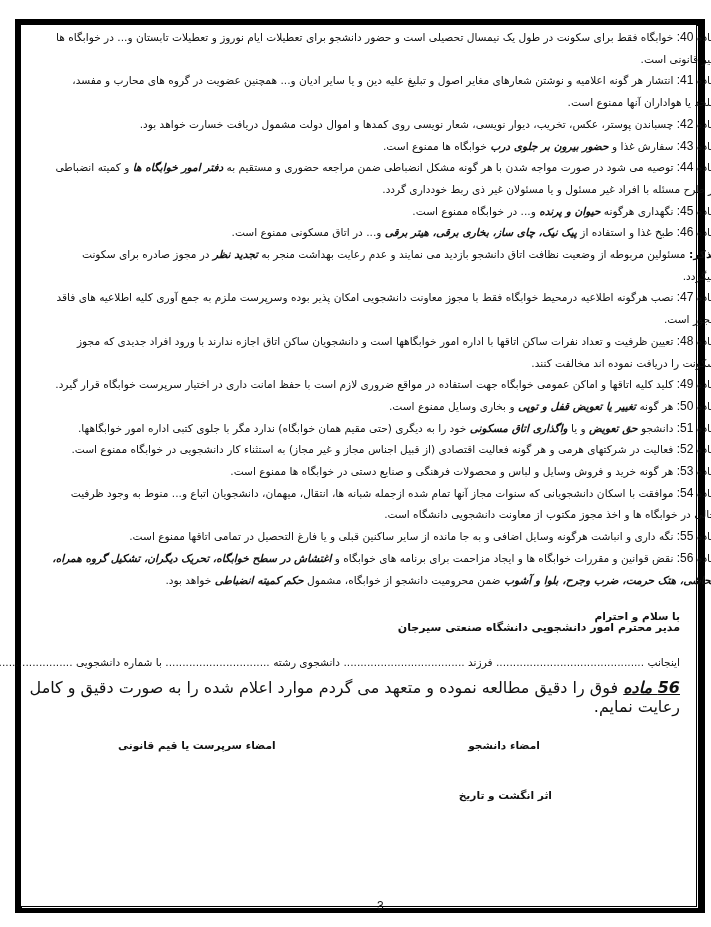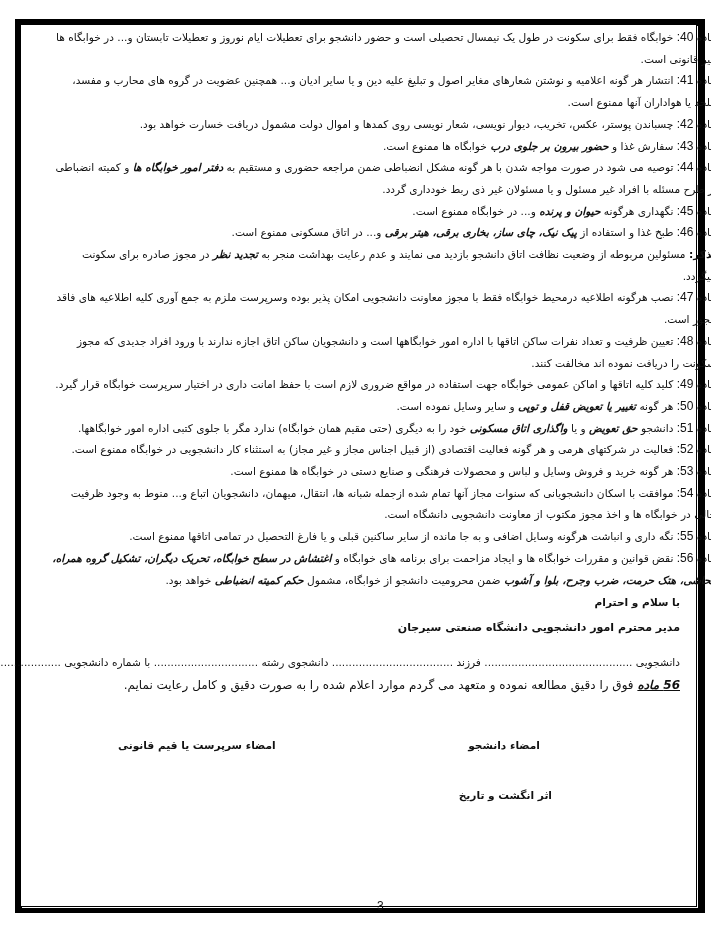--- a/index.html
+++ b/index.html
@@ -19,25 +19,25 @@
     position: absolute; left: 28px; top: 2px; width: 667px;
     direction: rtl; text-align: right; font-size: 10.6px; line-height: 21.7px;
   }
   .content p { margin: 0; }
   .num { font-family: "Liberation Sans", sans-serif; font-size: 12px; text-align: right; }
   .bi { font-weight: bold; font-style: italic; }
   .u { }
   .b { font-weight: bold; }
   .addressee { position: absolute; right: 16px; top: 596px; direction: rtl;
                font-weight: bold; font-size: 11px; }
-  .greeting { position: absolute; right: 16px; top: 571px; direction: rtl;
+  .greeting { position: absolute; right: 16px; top: 585px; direction: rtl;
               font-weight: bold; font-size: 10.6px; }
   .formline { position: absolute; left: 28px; right: 16px; top: 631px; direction: rtl;
               text-align: justify; text-align-last: justify; font-size: 10.6px; white-space: nowrap; }
-  .pledge { position: absolute; right: 16px; top: 653px; direction: rtl; font-size: 12px; }
+  .pledge { position: absolute; right: 16px; top: 653px; direction: rtl; font-size: 16px; }
   .pledge .lead { font-weight: bold; font-style: italic; text-decoration: underline; }
   .sig { position: absolute; direction: rtl; font-weight: bold; font-size: 10.6px; }
   .sig-student { right: 156px; top: 714px; }
   .sig-finger { right: 144px; top: 764px; }
   .sig-guardian { left: 97px; top: 714px; }
   .page-num { position: absolute; left: 356px; top: 874px; font-family: "Liberation Sans", sans-serif;
               font-size: 12px; }
   .dots { letter-spacing: -1px; }
 </style>
 </head>
@@ -50,34 +50,34 @@
       <p><span>ماده</span> <span class="num">41:</span><span>  انتشار هر گونه اعلامیه و نوشتن شعارهای مغایر اصول و تبلیغ علیه دین و یا سایر ادیان و... همچنین عضویت در گروه های محارب و مفسد، ملحد یا هواداران آنها ممنوع است.</span></p>
       <p><span>ماده</span> <span class="num">42:</span><span> چسباندن پوستر، عکس، تخریب، دیوار نویسی، شعار نویسی روی کمدها و اموال دولت مشمول دریافت خسارت خواهد بود.</span></p>
       <p><span>ماده</span> <span class="num">43:</span><span> سفارش غذا و </span><span class="bi">حضور بیرون بر جلوی درب</span><span> خوابگاه ها ممنوع است.</span></p>
       <p><span>ماده</span> <span class="num">44:</span><span> توصیه می شود در صورت مواجه شدن با هر گونه مشکل انضباطی ضمن مراجعه حضوری و مستقیم به </span><span class="bi">دفتر امور خوابگاه ها</span><span> و کمیته انضباطی از طرح مسئله با افراد غیر مسئول و یا مسئولان غیر ذی ربط خودداری گردد.</span></p>
       <p><span>ماده</span> <span class="num">45:</span><span> نگهداری هرگونه </span><span class="bi">حیوان و پرنده</span><span> و...  در خوابگاه ممنوع است.</span></p>
       <p><span>ماده</span> <span class="num">46:</span><span> طبخ غذا و استفاده از </span><span class="bi u">پیک نیک، چای ساز، بخاری برقی، هیتر برقی</span><span> و... در اتاق مسکونی ممنوع است.</span></p>
       <p><span class="b">تذکر:</span><span> مسئولین مربوطه از وضعیت نظافت اتاق دانشجو بازدید می نمایند و عدم رعایت بهداشت منجر به </span><span class="bi">تجدید نظر</span><span> در مجوز صادره برای سکونت میگردد.</span></p>
       <p><span>ماده</span> <span class="num">47:</span><span> نصب هرگونه اطلاعیه درمحیط خوابگاه فقط با مجوز معاونت دانشجویی امکان پذیر بوده وسرپرست ملزم به جمع آوری کلیه اطلاعیه های فاقد مجوز است.</span></p>
       <p><span>ماده</span> <span class="num">48:</span><span> تعیین ظرفیت و تعداد نفرات ساکن اتاقها با اداره امور خوابگاهها است و دانشجویان ساکن اتاق اجازه ندارند با ورود افراد جدیدی که مجوز سکونت را دریافت نموده اند مخالفت کنند.</span></p>
       <p><span>ماده</span> <span class="num">49:</span><span> کلید کلیه اتاقها و اماکن عمومی خوابگاه جهت استفاده در مواقع ضروری لازم است با حفظ امانت داری در اختیار سرپرست خوابگاه قرار گیرد.</span></p>
-      <p><span>ماده</span> <span class="num">50:</span><span> هر گونه </span><span class="bi">تغییر یا تعویض قفل و توپی</span><span> و سایر وسایل نموده است.</span></p>
+      <p><span>ماده</span> <span class="num">50:</span><span> هر گونه </span><span class="bi">تغییر یا تعویض قفل و توپی</span><span> و بخاری وسایل ممنوع است.</span></p>
       <p><span>ماده</span> <span class="num">51:</span><span> دانشجو </span><span class="bi u">حق تعویض</span><span> و یا </span><span class="bi u">واگذاری اتاق مسکونی</span><span> خود را به دیگری (حتی مقیم همان خوابگاه) ندارد مگر با جلوی کتبی اداره امور خوابگاهها.</span></p>
       <p><span>ماده</span> <span class="num">52:</span><span> فعالیت در شرکتهای هرمی و هر گونه فعالیت اقتصادی (از قبیل اجناس مجاز و غیر مجاز) به استثناء کار دانشجویی در خوابگاه ممنوع است.</span></p>
       <p><span>ماده</span> <span class="num">53:</span><span> هر گونه خرید و فروش وسایل و لباس و محصولات فرهنگی و صنایع دستی در خوابگاه ها ممنوع است.</span></p>
       <p><span>ماده</span> <span class="num">54:</span><span> موافقت با اسکان دانشجویانی که سنوات مجاز آنها تمام شده ازجمله شبانه ها، انتقال، میهمان، دانشجویان اتباع و...  منوط به وجود ظرفیت خالی در خوابگاه ها و اخذ مجوز مکتوب از معاونت دانشجویی دانشگاه است.</span></p>
       <p><span>ماده</span> <span class="num">55:</span><span> نگه داری و انباشت هرگونه وسایل اضافی و به جا مانده از سایر ساکنین قبلی و یا فارغ التحصیل در تمامی اتاقها ممنوع است.</span></p>
       <p><span>ماده</span> <span class="num">56:</span><span> نقض قوانین و مقررات خوابگاه ها و ایجاد مزاحمت برای برنامه های خوابگاه و </span><span class="bi">اغتشاش در سطح خوابگاه، تحریک دیگران، تشکیل گروه همراه، فحاشی، هتک حرمت، ضرب وجرح، بلوا و آشوب</span><span> ضمن محرومیت دانشجو از خوابگاه، مشمول </span><span class="bi u">حکم کمیته انضباطی</span><span> خواهد بود.</span></p>
     </div>
 
   <div class="addressee">مدیر محترم امور دانشجویی دانشگاه صنعتی سیرجان</div>
   <div class="greeting">با سلام و احترام</div>
 
   <div class="formline">
-    <span>دانشجویی</span>
+    <span>اینجانب</span>
     <span class="dots">............................................</span>
     <span>فرزند</span>
     <span class="dots">....................................</span>
     <span>دانشجوی رشته</span>
     <span class="dots">...............................</span>
     <span>با شماره دانشجویی</span>
     <span class="dots">...............................</span>
     
     
   </div>

